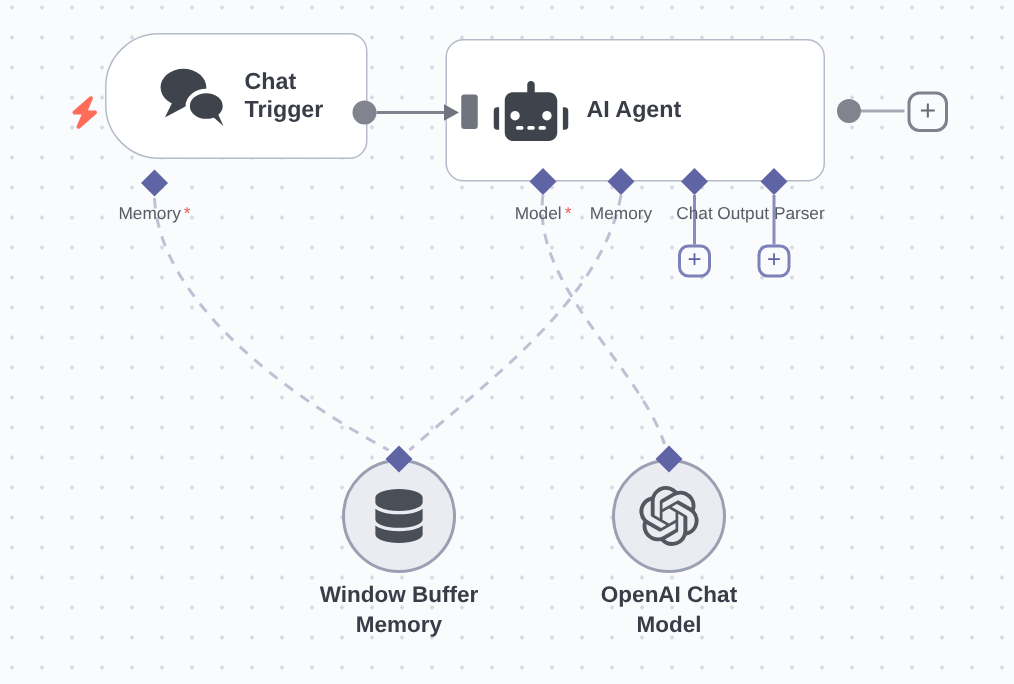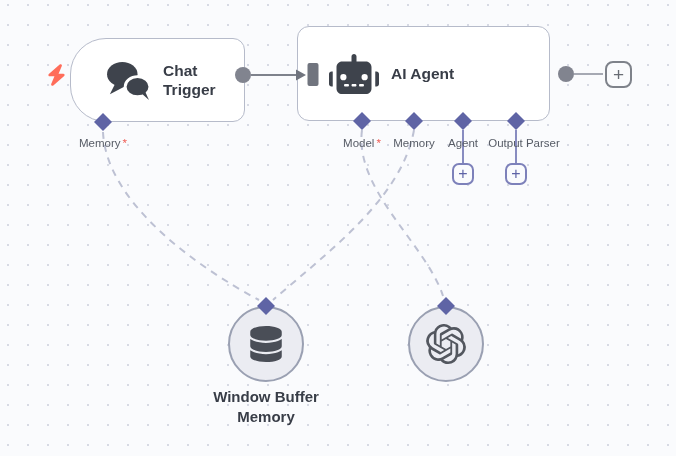--- a/index.html
+++ b/index.html
@@ -14,21 +14,21 @@
     background-size:20px 20px;
     background-position:18px 15px;
   }
   .layer{position:absolute;inset:0;pointer-events:none;}
   
   .node{
     position:absolute;background:#ffffff;
     border:1.6px solid #b6bbca;
     box-sizing:border-box;
   }
-  .node.trigger{left:70px;top:38px;width:175px;height:84px;border-radius:36px 12px 12px 36px;}
+  .node.trigger{left:70px;top:22px;width:175px;height:84px;border-radius:36px 12px 12px 36px;}
   .node.agent{left:297px;top:26px;width:253px;height:95px;border-radius:12px;}
   .node-inner{display:flex;align-items:center;height:100%;}
   .trigger .node-inner{padding-left:34px;gap:12px;}
   .agent .node-inner{padding-left:31px;gap:12px;}
   .node-title{font-size:15.5px;font-weight:700;color:#383d47;line-height:19px;}
   .trigger .node-title{width:72px;}
   .node-subtitle{font-size:13px;font-weight:400;color:#8d929c;line-height:18px;}
   
   .round-node{
     position:absolute;width:76px;height:76px;border-radius:50%;
@@ -123,20 +123,24 @@
   <div class="round-label wbm">
     <div>Window Buffer</div>
     <div>Memory</div>
   </div>
 
   <div class="round-node oai">
     <svg width="40" height="40" viewBox="0 0 24 24">
       <path fill="#53575f" d="M22.2819 9.8211a5.9847 5.9847 0 0 0-.5157-4.9108 6.0462 6.0462 0 0 0-6.5098-2.9A6.0651 6.0651 0 0 0 4.9807 4.1818a5.9847 5.9847 0 0 0-3.9977 2.9 6.0462 6.0462 0 0 0 .7427 7.0966 5.98 5.98 0 0 0 .511 4.9107 6.051 6.051 0 0 0 6.5146 2.9001A5.9847 5.9847 0 0 0 13.2599 24a6.0557 6.0557 0 0 0 5.7718-4.2058 5.9894 5.9894 0 0 0 3.9977-2.9001 6.0557 6.0557 0 0 0-.7475-7.0729zm-9.022 12.6081a4.4755 4.4755 0 0 1-2.8764-1.0408l.1419-.0804 4.7783-2.7582a.7948.7948 0 0 0 .3927-.6813v-6.7369l2.02 1.1686a.071.071 0 0 1 .038.0615v5.5826a4.504 4.504 0 0 1-4.4945 4.4944zm-9.6607-4.1254a4.4708 4.4708 0 0 1-.5346-3.0137l.142.0852 4.783 2.7582a.7712.7712 0 0 0 .7806 0l5.8428-3.3685v2.3324a.0804.0804 0 0 1-.0332.0615L9.74 19.9502a4.4992 4.4992 0 0 1-6.1408-1.6464zM2.3408 7.8956a4.485 4.485 0 0 1 2.3655-1.9728V11.6a.7664.7664 0 0 0 .3879.6765l5.8144 3.3543-2.0201 1.1685a.0757.0757 0 0 1-.071 0l-4.8303-2.7865A4.504 4.504 0 0 1 2.3408 7.8956zm16.5963 3.8558L13.1038 8.364 15.1192 7.2a.0757.0757 0 0 1 .071 0l4.8303 2.7913a4.4944 4.4944 0 0 1-.6765 8.1042v-5.6772a.79.79 0 0 0-.407-.667zm2.0107-3.0231l-.142-.0852-4.7735-2.7818a.7759.7759 0 0 0-.7854 0L9.409 9.2297V6.8974a.0662.0662 0 0 1 .0284-.0615l4.8303-2.7866a4.4992 4.4992 0 0 1 6.6802 4.66zM8.3065 12.863l-2.02-1.1638a.0804.0804 0 0 1-.038-.0567V6.0742a4.4992 4.4992 0 0 1 7.3757-3.4537l-.142.0805L8.704 5.459a.7948.7948 0 0 0-.3927.6813zm1.0976-2.3654l2.602-1.4998 2.6069 1.4998v2.9994l-2.5974 1.4997-2.6067-1.4997Z"></path>
     </svg>
   </div>
+  <div class="round-label oai">
+    <div>OpenAI Chat</div>
+    <div>Model</div>
+  </div>
 
   <svg class="layer" width="676" height="456" viewBox="0 0 676 456">
     <circle cx="243" cy="75" r="8" fill="#81848f"></circle>
     <polygon points="296,69.5 306,75 296,80.5" fill="#70747e"></polygon>
     <rect x="307.5" y="63" width="11" height="23" rx="2" fill="#70747e"></rect>
     <circle cx="566" cy="74" r="8" fill="#81848f"></circle>
 
     <polygon points="103,113 112,122 103,131 94,122" fill="#5f64a5"></polygon>
     <polygon points="362,112 371,121 362,130 353,121" fill="#5f64a5"></polygon>
     <polygon points="414,112 423,121 414,130 405,121" fill="#5f64a5"></polygon>
@@ -145,23 +149,23 @@
     <polygon points="266,297 275,306 266,315 257,306" fill="#5f64a5"></polygon>
     <polygon points="446,297 455,306 446,315 437,306" fill="#5f64a5"></polygon>
   </svg>
 
   <div class="port-label" style="left:53px;top:136px;"><span>Memory</span><span class="req">*</span></div>
 
   <div class="port-label" style="left:312px;top:136px;"><span>Model</span><span class="req">*</span></div>
 
   <div class="port-label" style="left:364px;top:136px;"><span>Memory</span></div>
 
-  <div class="port-label" style="left:413px;top:136px;"><span>Agent</span></div>
+  <div class="port-label" style="left:413px;top:136px;"><span>Chat</span></div>
 
-  <div class="port-label" style="left:474px;top:136px;"><span>Output Parser</span></div>
+  <div class="port-label" style="left:464px;top:136px;"><span>Output Parser</span></div>
 
   <div class="plus-btn gray">
       <span>+</span>
     </div>
   <div class="plus-btn purple tool">
       <span>+</span>
     </div>
   <div class="plus-btn purple parser">
       <span>+</span>
     </div>

